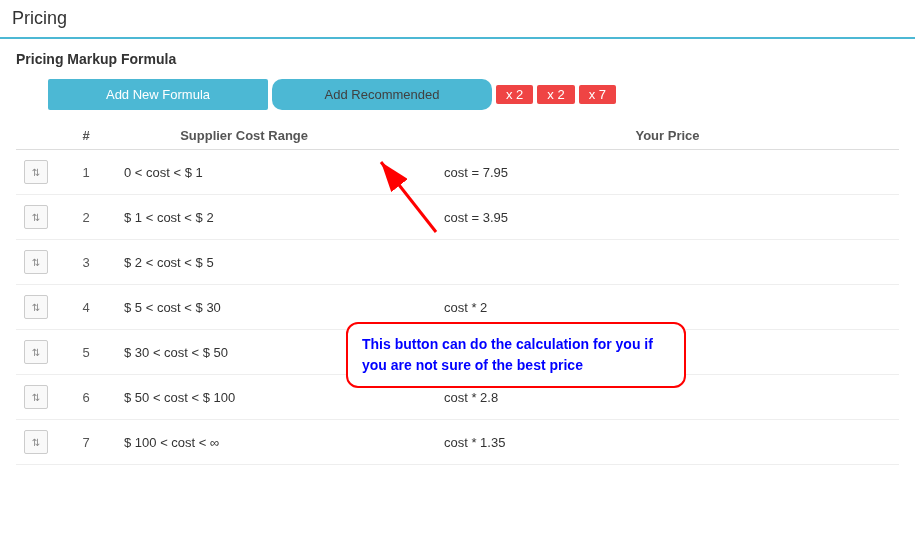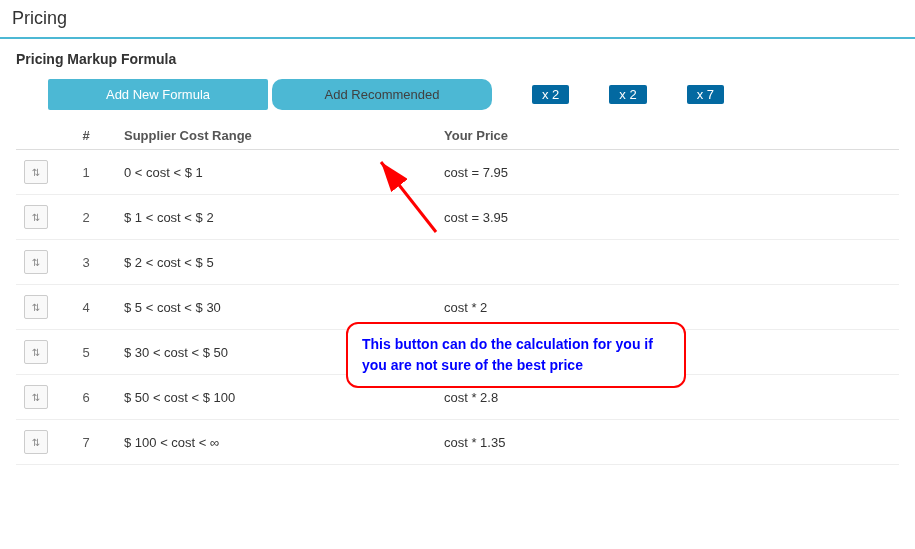--- a/index.html
+++ b/index.html
@@ -53,64 +53,63 @@
       background: #4cb8d4;
       color: #404040;
       border: none;
       padding: 8px 0;
       width: 220px;
       cursor: pointer;
       font-size: 13px;
       border-radius: 10px;
     }
     .btn-multiplier {
-      background: #0369a1;
+      background: #ef4444;
       color: #fff;
       border: none;
       padding: 2px 10px;
       cursor: pointer;
       font-size: 13px;
       border-radius: 2px;
       min-width: 36px;
-      margin-left: 36px;
     }
 
     .table-container {
       width: 100%;
     }
 
     table {
       width: 100%;
       border-collapse: collapse;
     }
 
     thead tr {
       border-bottom: 1px solid #ddd;
     }
 
     thead th {
       padding: 6px 8px;
       font-weight: bold;
       color: #555;
-      text-align: left;
+      text-align: right;
       font-size: 13px;
     }
 
     thead th.col-num {
       width: 60px;
       text-align: center;
     }
     thead th.col-sort {
       width: 40px;
     }
     thead th.col-range {
       width: 200px;
     }
     thead th.col-price {
-      text-align: left;
+      text-align: center;
     }
 
     tbody tr {
       border-bottom: 1px solid #eee;
     }
 
     tbody td {
       padding: 10px 8px;
       vertical-align: middle;
     }

